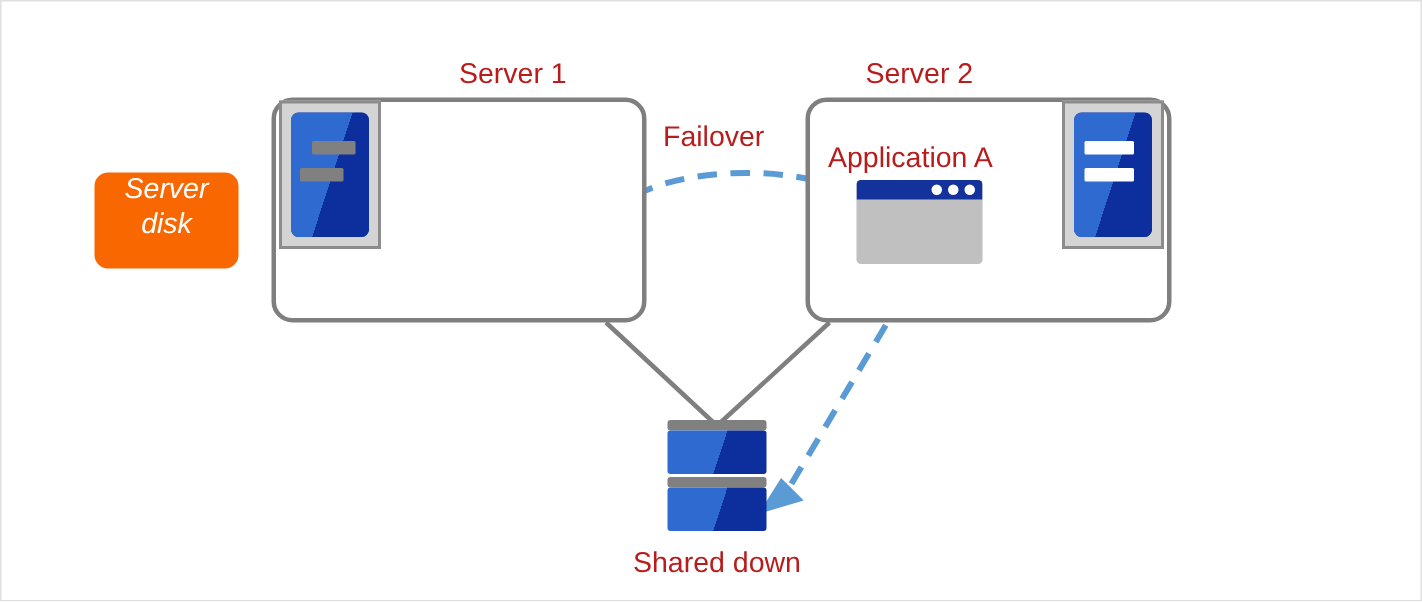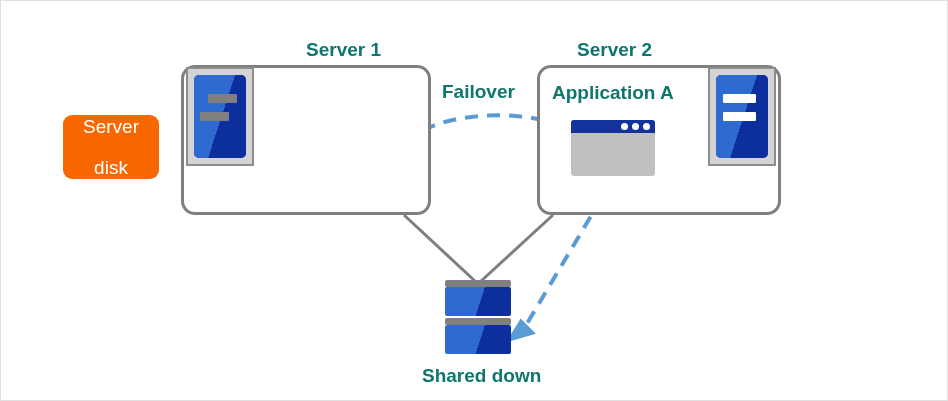--- a/index.html
+++ b/index.html
@@ -21,25 +21,24 @@
   }
   #vector-layer {
     position: absolute;
     left: 0;
     top: 0;
     width: 948px;
     height: 401px;
   }
   .lbl {
     position: absolute;
-    color: #0f766e;
+    color: #b91c1c;
     font-size: 19px;
     line-height: 22px;
     white-space: nowrap;
-    font-weight: bold;
   }
   
   .server-box {
     position: absolute;
     border: 3px solid #7f7f7f;
     border-radius: 14px;
     background: #ffffff;
     box-sizing: border-box;
   }
   #server1-box { left: 180px; top: 64px; width: 250px; height: 150px; }
@@ -91,22 +90,23 @@
     width: 96px;
     height: 64px;
     background: #f96800;
     border-radius: 9px;
     color: #ffffff;
     font-size: 19px;
     line-height: 23px;
     display: flex;
     flex-direction: column;
     align-items: center;
-    justify-content: space-between;
+    justify-content: flex-start;
     text-align: center;
+    font-style: italic;
   }
 
   
   #app-window {
     position: absolute;
     left: 570px;
     top: 119px;
     width: 84px;
     height: 56px;
     background: #c0c0c0;
@@ -122,21 +122,21 @@
     justify-content: flex-end;
     padding-right: 5px;
     gap: 4px;
   }
   .tb-dot {
     width: 7px;
     height: 7px;
     border-radius: 50%;
     background: #ffffff;
   }
-  #app-label { left: 551px; top: 81px; }
+  #app-label { left: 551px; top: 94px; }
 
   
   #disk {
     position: absolute;
     left: 444px;
     top: 279px;
     width: 66px;
     height: 79px;
   }
   .disk-cap {

